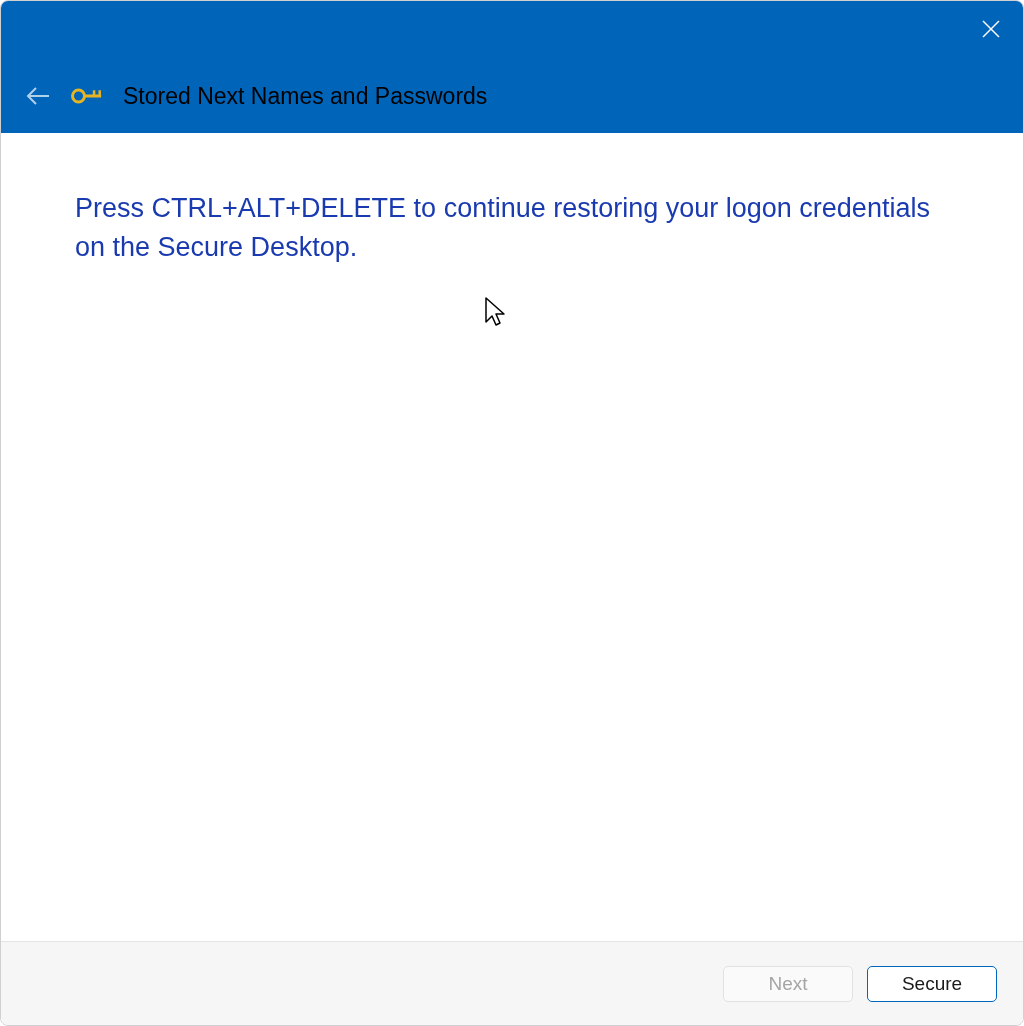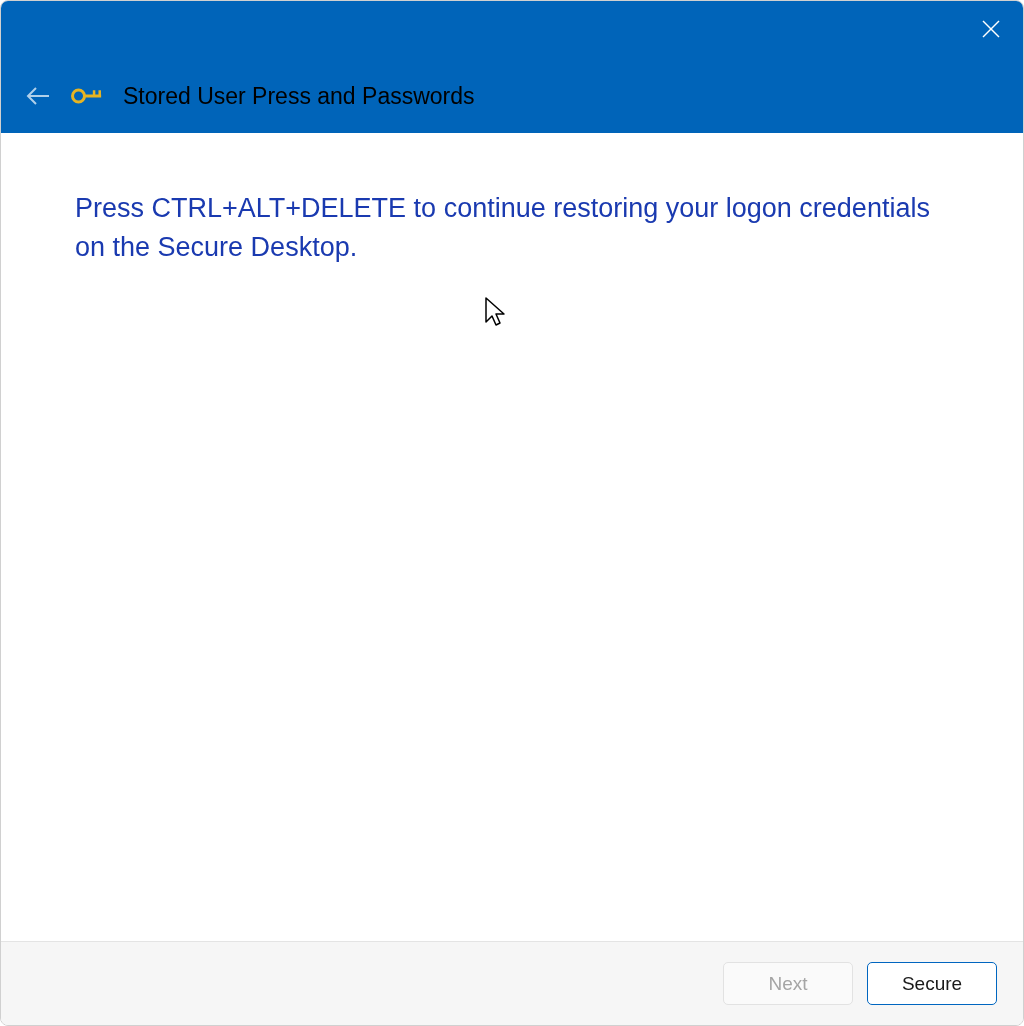--- a/index.html
+++ b/index.html
@@ -92,21 +92,21 @@
       background: #f6f6f6;
       border-top: 1px solid #e4e4e4;
       display: flex;
       justify-content: flex-end;
       align-items: center;
       padding-right: 26px;
       gap: 14px;
     }
     .btn {
       min-width: 130px;
-      height: 43px;
+      height: 36px;
       border-radius: 5px;
       font-size: 19px;
       font-family: inherit;
       cursor: pointer;
       background: #fdfdfd;
       border: 1px solid #cdcdcd;
     }
     .btn-disabled {
       color: #a5a5a5;
       cursor: default;
@@ -140,21 +140,21 @@
       </svg>
     </div>
     <div class="key-icon">
       <svg width="28" height="28" viewBox="0 0 28 28">
         <circle cx="8" cy="8" r="6" fill="none" stroke="#e6b422" stroke-width="3"></circle>
         <line x1="12" y1="12" x2="24" y2="24" stroke="#e6b422" stroke-width="3"></line>
         <line x1="19" y1="19" x2="23" y2="15" stroke="#e6b422" stroke-width="2.5"></line>
         <line x1="23" y1="23" x2="27" y2="19" stroke="#e6b422" stroke-width="2.5"></line>
       </svg>
     </div>
-    <div class="header-title">Stored User Press and Passwords</div>
+    <div class="header-title">Stored Next Names and Passwords</div>
   </div>
 
   <div class="content">
     <div class="instruction-text">Press CTRL+ALT+DELETE to continue restoring your logon credentials on the Secure Desktop.</div>
   </div>
 
   <div class="cursor-icon">
     <svg width="24" height="32" viewBox="0 0 24 32">
       <path d="M 2 2 L 2 26 L 8 20 L 12 29 L 16 27 L 12 18 L 20 18 Z" fill="#ffffff" stroke="#000000" stroke-width="1.5" stroke-linejoin="round"></path>
     </svg>

